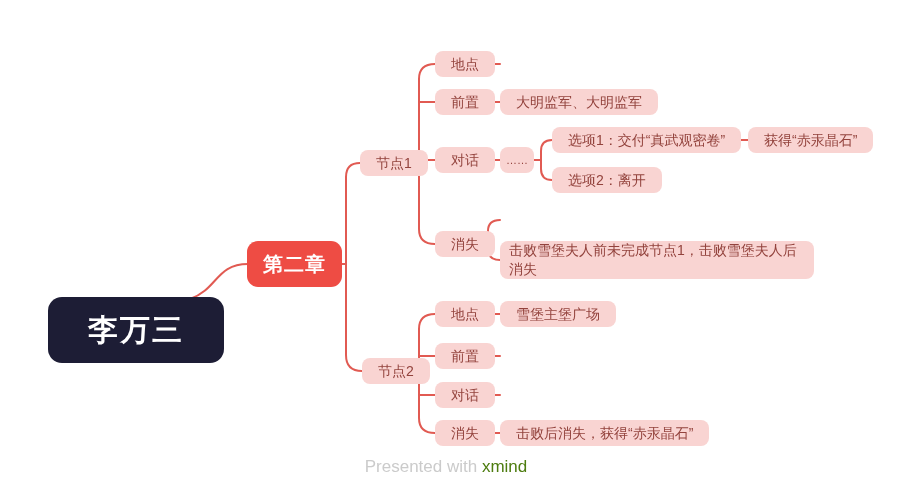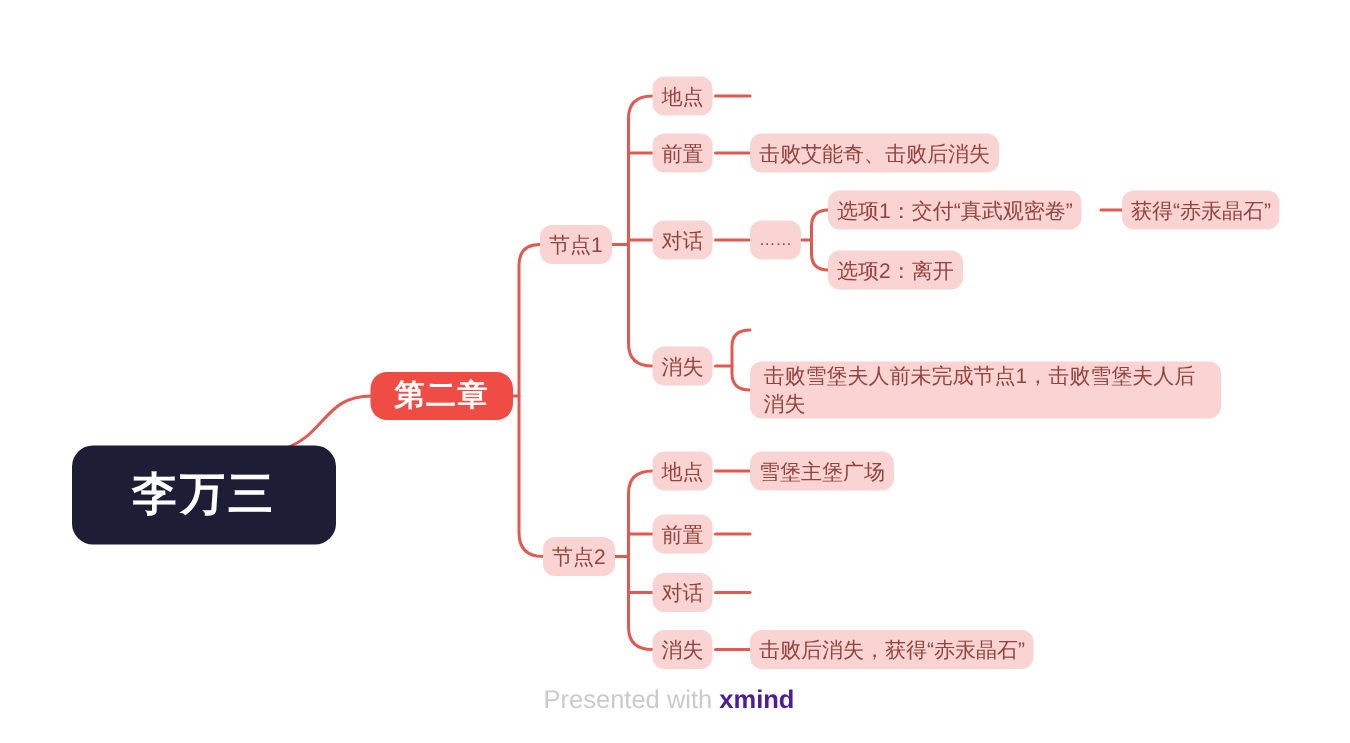--- a/index.html
+++ b/index.html
@@ -24,21 +24,21 @@
     position: absolute;
     transform: translateY(-50%);
     display: flex;
     align-items: center;
     justify-content: center;
     white-space: nowrap;
     box-sizing: border-box;
     border-radius: 8px;
     font-size: 14px;
     line-height: 20px;
-    padding: 3px 6px;
+    padding: 3px 16px;
     background: #f9d4d2;
     color: #93433d;
     z-index: 2;
     cursor: default;
   }
   .node.root {
     background: #1d1d35;
     color: #ffffff;
     font-size: 30px;
     font-weight: bold;
@@ -46,21 +46,21 @@
     height: 66px;
     border-radius: 14px;
     padding: 0;
     letter-spacing: 2px;
   }
   .node.chapter {
     background: #ee4c44;
     color: #ffffff;
     font-size: 20px;
     font-weight: 600;
-    height: 32px;
+    height: 46px;
     border-radius: 11px;
     padding: 0 16px;
     letter-spacing: 1px;
   }
   .node.dots {
     font-size: 11px;
     padding: 3px 6px;
     min-width: 16px;
   }
   .node.wrap2 {
@@ -74,21 +74,21 @@
   .watermark {
     position: absolute;
     left: 446px;
     top: 467px;
     transform: translate(-50%, -50%);
     font-size: 17px;
     color: #cbcbcb;
     z-index: 1;
     white-space: nowrap;
   }
-  .watermark b { font-weight: bold; color: #4c1d95; }
+  .watermark b { font-weight: normal; color: #4d7c0f; }
 </style>
 </head>
 <body>
 
 <div class="canvas">
 
   <svg class="connectors" viewBox="0 0 900 495" xmlns="http://www.w3.org/2000/svg">
     <g fill="none" stroke="#e15a52" stroke-width="2" stroke-linecap="round">
 
       <path d="M190,299 C218,289 216,264 248,264"></path>
@@ -126,21 +126,21 @@
   </svg>
 
   <div class="node root" style="left:48px; top:330px;">李万三</div>
   <div class="node chapter" style="left:247px; top:264px;">第二章</div>
   <div class="node" style="left:360px; top:163px;">节点1</div>
   <div class="node" style="left:362px; top:371px;">节点2</div>
 
   <div class="node" style="left:435px; top:64px;">地点</div>
 
   <div class="node" style="left:435px; top:102px;">前置</div>
-  <div class="node" style="left:500px; top:102px;">击败艾能奇、击败后消失</div>
+  <div class="node" style="left:500px; top:102px;">大明监军、大明监军</div>
 
   <div class="node" style="left:435px; top:160px;">对话</div>
   <div class="node dots" style="left:500px; top:160px;">……</div>
 
   <div class="node" style="left:552px; top:140px;">选项1：交付“真武观密卷”</div>
   <div class="node" style="left:748px; top:140px;">获得“赤汞晶石”</div>
   <div class="node" style="left:552px; top:180px;">选项2：离开</div>
 
   <div class="node" style="left:435px; top:244px;">消失</div>
   <div class="node wrap2" style="left:500px; top:260px;">击败雪堡夫人前未完成节点1，击败雪堡夫人后消失</div>

